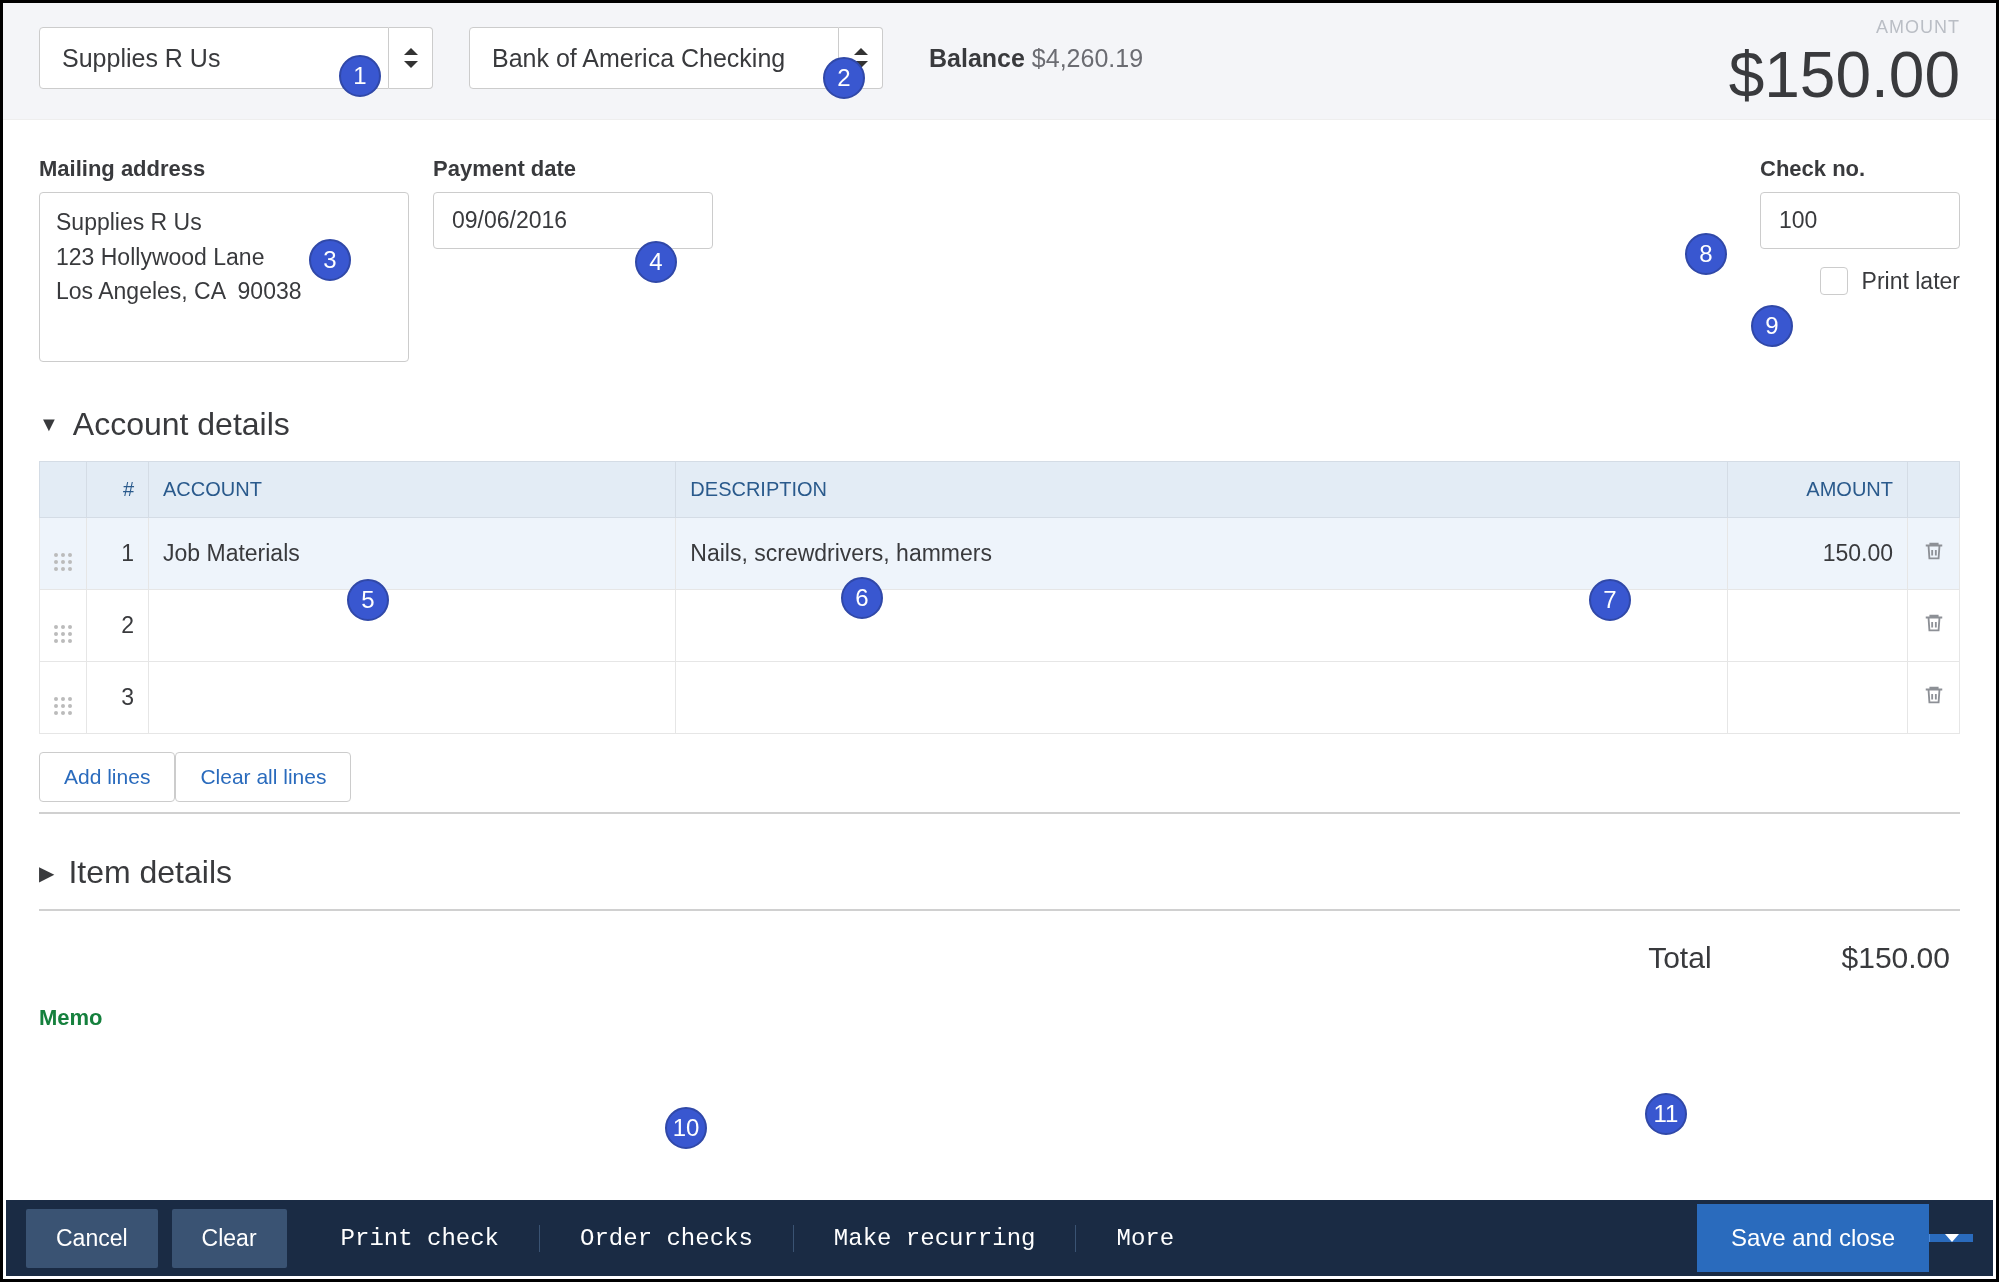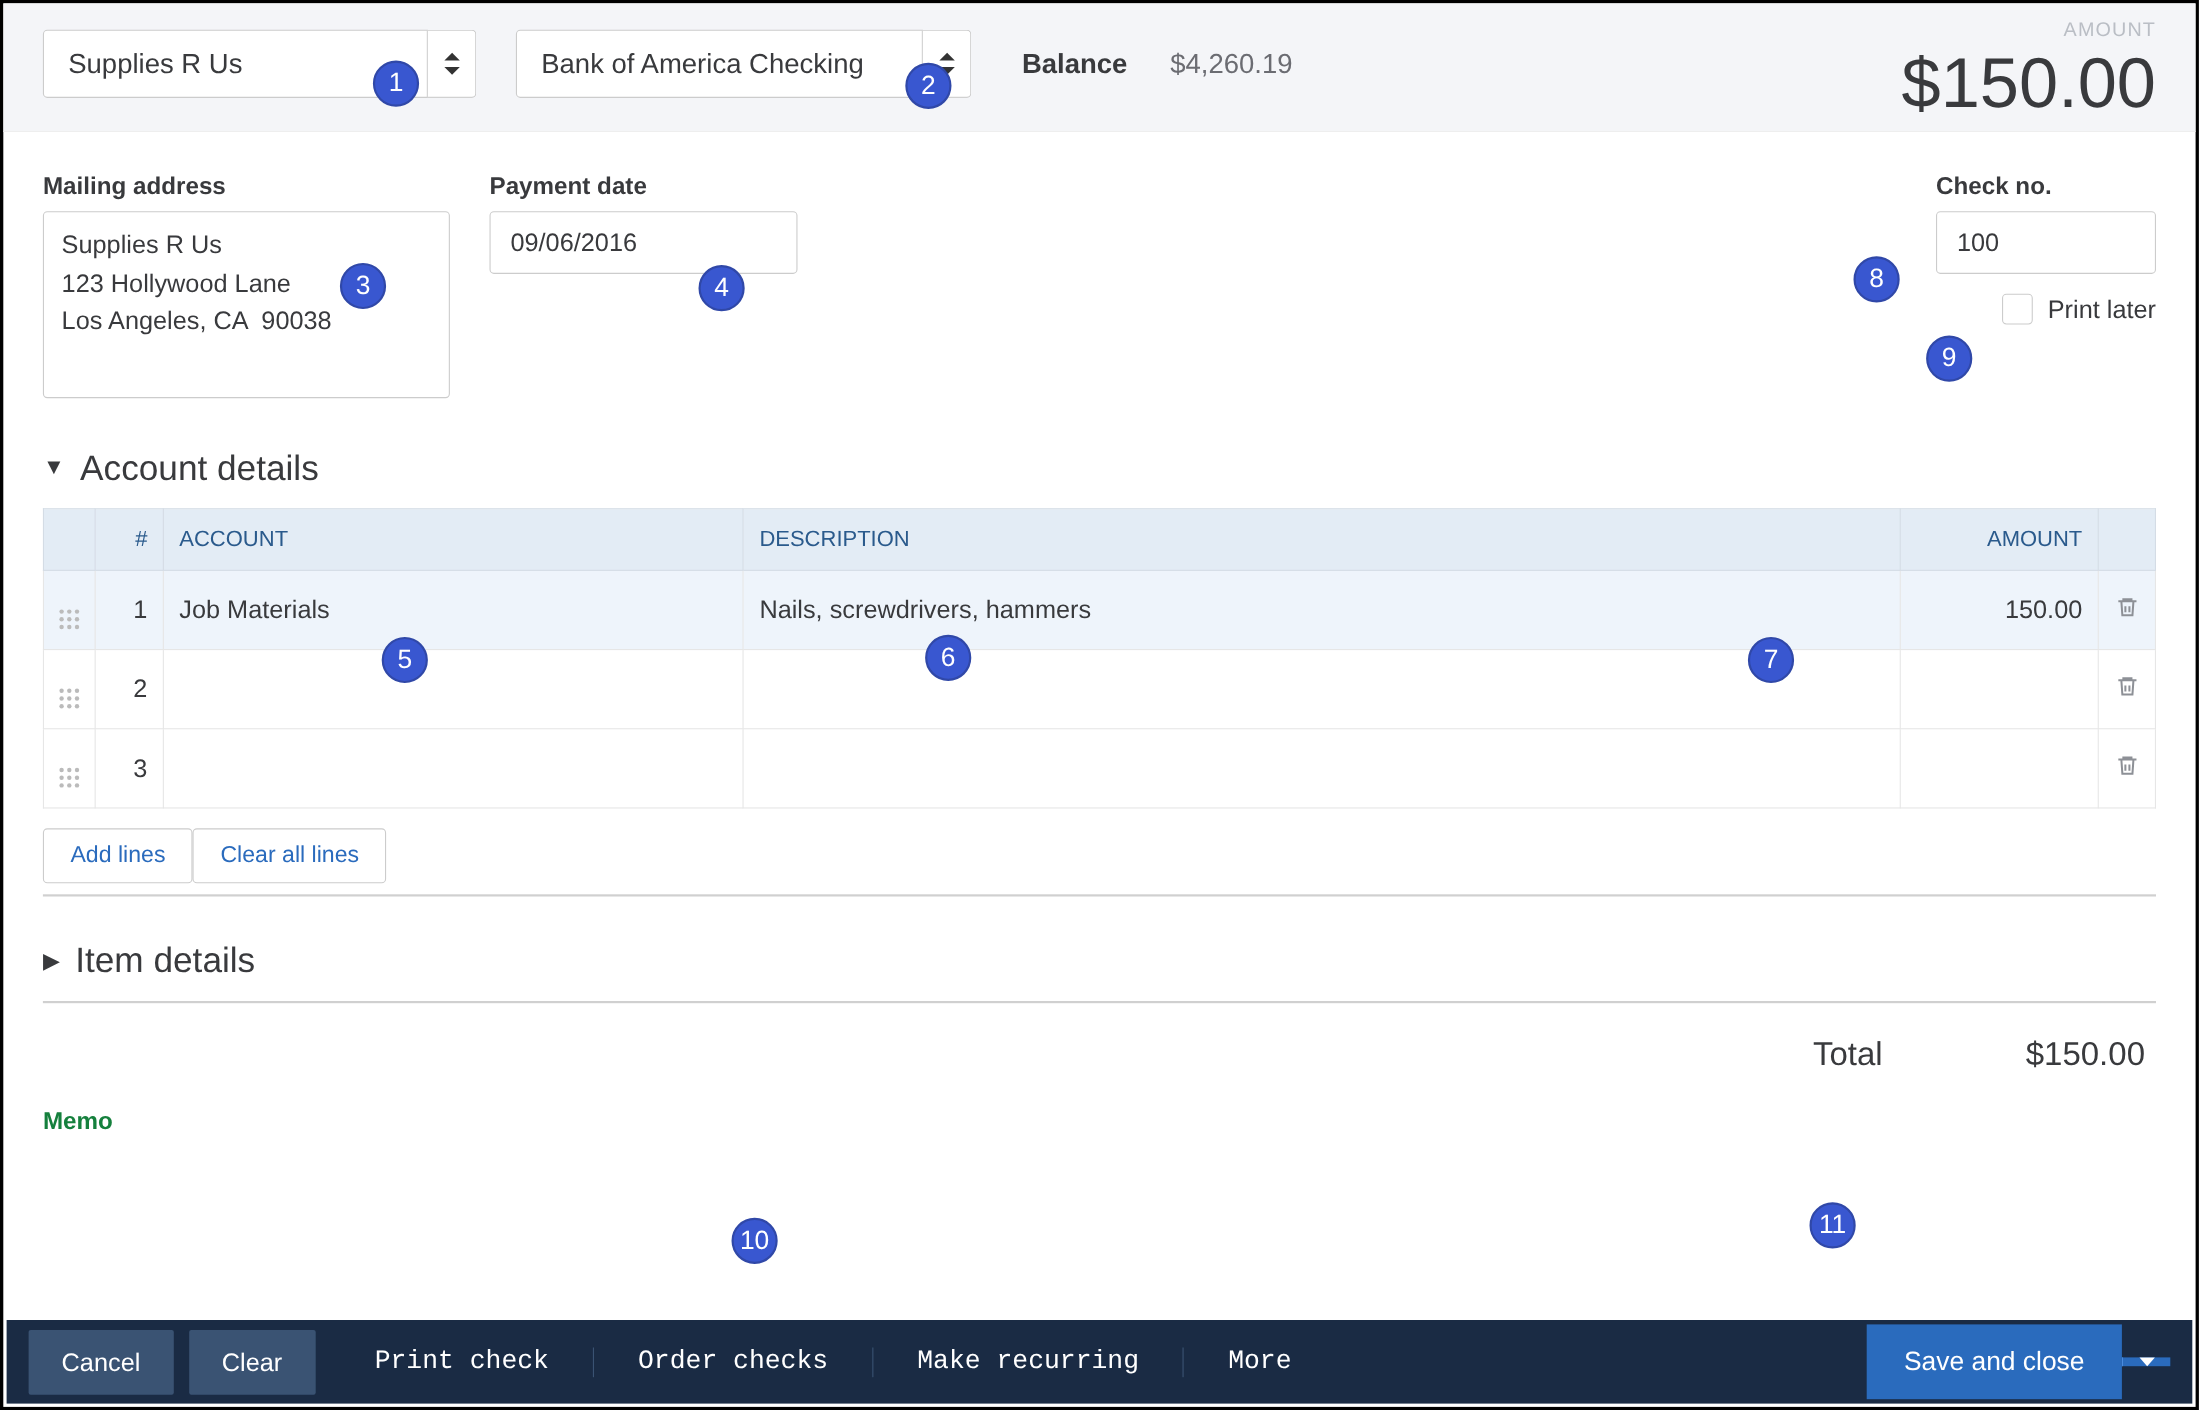--- a/index.html
+++ b/index.html
@@ -8,27 +8,27 @@
 .dropdown-field { display: flex; align-items: stretch; margin-right: 36px; }
 .dropdown-input { background: #fff; border: 1px solid #ccc; border-radius: 4px 0 0 4px; padding: 16px 22px; font-size: 25px; color: #393a3d; min-width: 350px; height: 62px; display: flex; align-items: center; }
 .dropdown-input.wide { min-width: 370px; }
 .dropdown-btn { background: #fff; border: 1px solid #ccc; border-left: none; border-radius: 0 4px 4px 0; width: 44px; display: flex; align-items: center; justify-content: center; cursor: pointer; }
 .sort-icon { width: 14px; height: 20px; position: relative; }
 .sort-icon::before, .sort-icon::after { content: ''; position: absolute; left: 50%; transform: translateX(-50%); border-left: 7px solid transparent; border-right: 7px solid transparent; }
 .sort-icon::before { top: 0; border-bottom: 7px solid #333; }
 .sort-icon::after { bottom: 0; border-top: 7px solid #333; }
 .balance { font-size: 25px; color: #393a3d; margin-left: 10px; }
 .balance strong { font-weight: 600; }
-.balance span.amt { color: #6b6c72; margin-left: 32px; }
+.balance span.amt { color: #6b6c72; }
 .amount-block { position: absolute; right: 36px; top: 14px; text-align: right; }
 .amount-label { font-size: 18px; color: #babec5; letter-spacing: 1px; }
 .amount-value { font-size: 64px; font-weight: 200; color: #393a3d; }
 .main { padding: 36px 36px 0 36px; }
 .field-row { display: flex; }
-.field-col { margin-right: 36px; }
+.field-col { margin-right: 24px; }
 .field-label { font-size: 22px; font-weight: 700; color: #393a3d; margin-bottom: 10px; display: block; }
 .textarea { border: 1px solid #ccc; border-radius: 4px; padding: 12px 16px; font-size: 23px; color: #393a3d; line-height: 1.5; width: 370px; height: 170px; resize: none; font-family: inherit; }
 .text-input { border: 1px solid #ccc; border-radius: 4px; padding: 14px 18px; font-size: 23px; color: #393a3d; font-family: inherit; }
 .date-input { width: 280px; }
 .checkno-block { margin-left: auto; text-align: left; }
 .checkno-input { width: 200px; }
 .print-later { display: flex; align-items: center; margin-top: 18px; justify-content: flex-end; font-size: 23px; color: #393a3d; }
 .print-later input { width: 28px; height: 28px; margin-right: 14px; border: 1px solid #ccc; border-radius: 4px; appearance: none; }
 .section-header { display: flex; align-items: center; font-size: 32px; font-weight: 300; color: #393a3d; margin: 40px 0 18px 0; cursor: pointer; }
 .section-header .caret { margin-right: 14px; font-size: 20px; }

